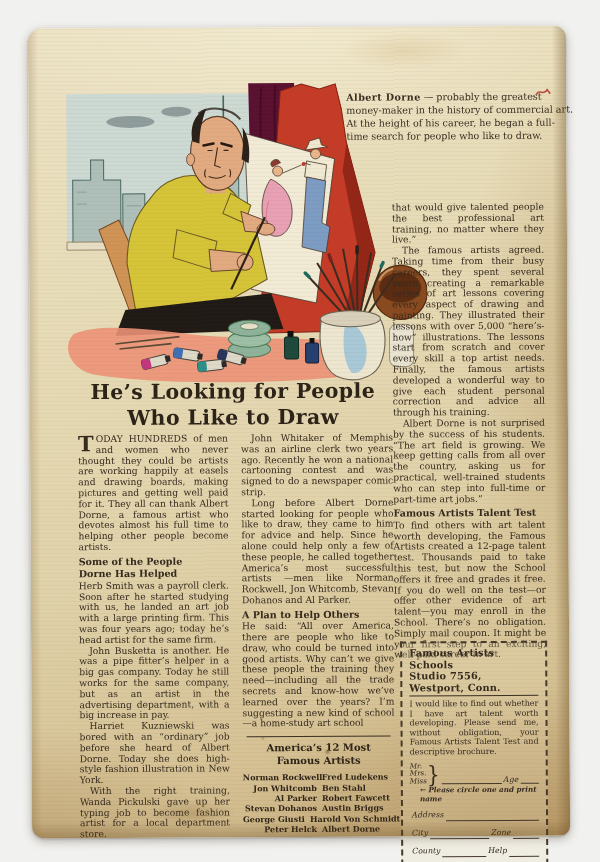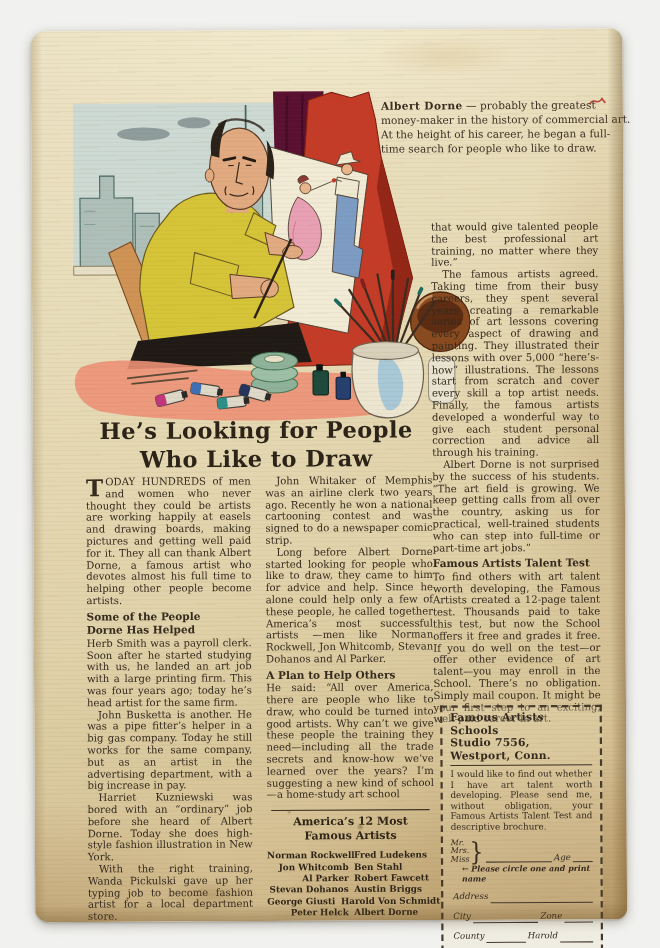--- a/index.html
+++ b/index.html
@@ -339,19 +339,19 @@
       </div>
       <div class="cp-row">
         <span class="cp-lbl">City</span>
           <span class="cp-line grow"></span>
         <span class="cp-lbl">Zone</span>
           <span class="cp-line" style="width:26px"></span>
       </div>
       <div class="cp-row">
         <span class="cp-lbl">County</span>
           <span class="cp-line grow"></span>
-        <span class="cp-lbl">Harold</span>
+        <span class="cp-lbl">Help</span>
           <span class="cp-line" style="width:30px"></span>
       </div>
     </div>
 
   </div>
 </div>
 
 </body></html>

